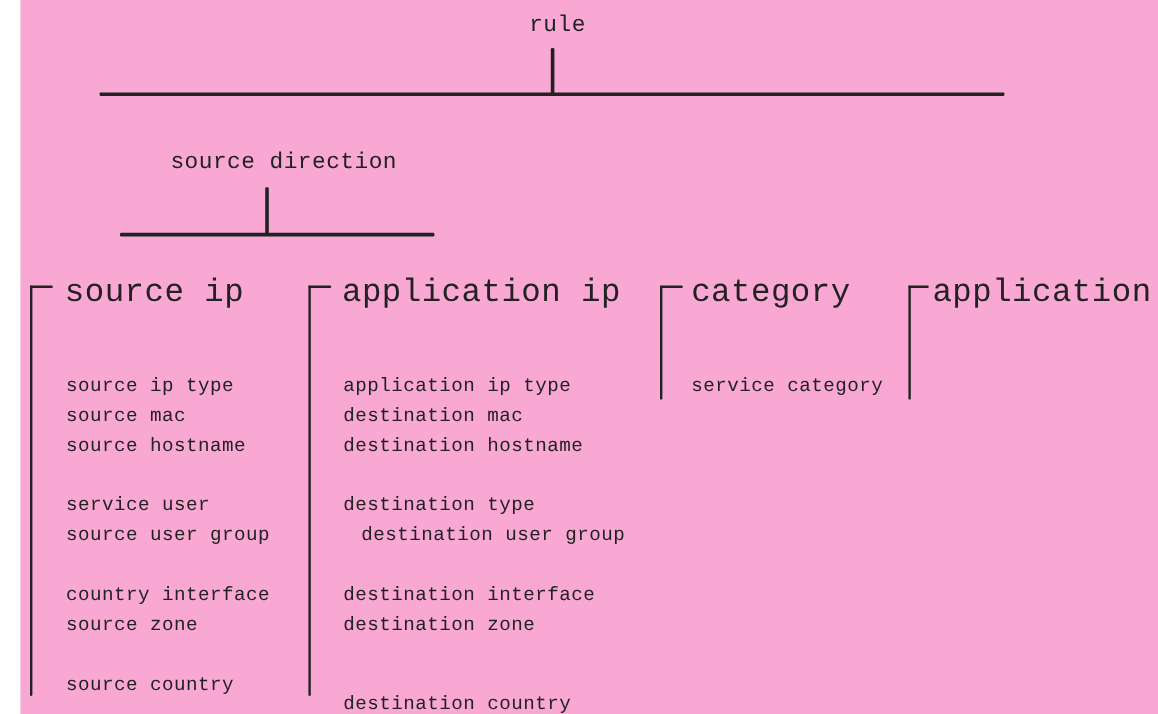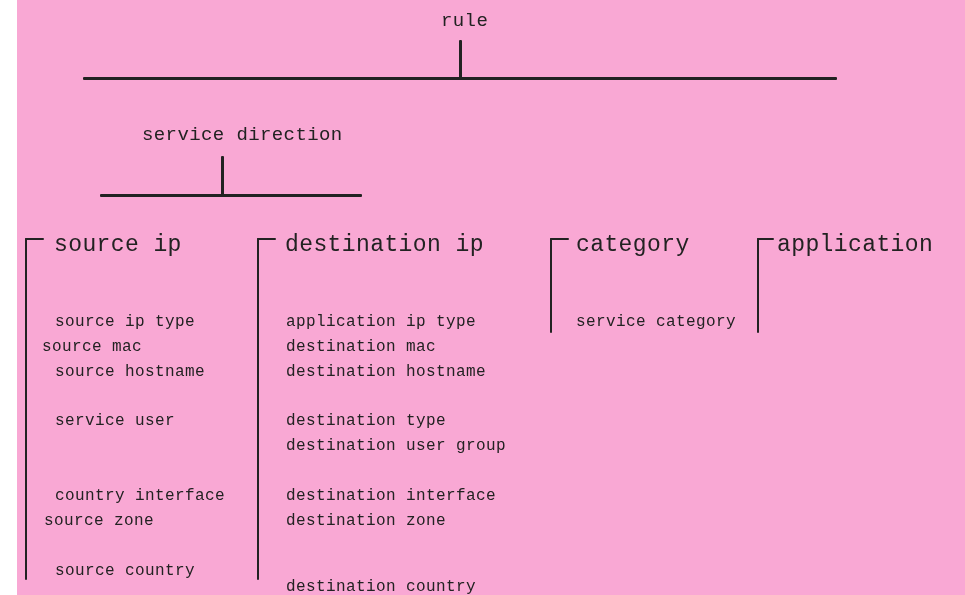--- a/index.html
+++ b/index.html
@@ -25,21 +25,21 @@
   }
   .root-label {
     font-size: 19px;
     line-height: 19px;
   }
   .mid-label {
     font-size: 19px;
     line-height: 19px;
   }
   .col-header {
-    font-size: 23px;
+    font-size: 27px;
     line-height: 23px;
   }
   .item {
     font-size: 16px;
     line-height: 16px;
   }
   .hrule {
     position: absolute;
     background: #222222;
     height: 3px;
@@ -73,53 +73,54 @@
 </style>
 </head>
 <body>
 
 <div id="canvas">
 
   <div class="label root-label" style="left:424px; top:12px;">rule</div>
   <div class="stem" style="left:442px; top:40px; height:39px;"></div>
   <div class="hrule" style="left:66px; top:77px; width:754px;"></div>
 
-  <div class="label mid-label" style="left:125px; top:126px;">service direction</div>
+  <div class="label mid-label" style="left:125px; top:126px;">source direction</div>
   <div class="stem" style="left:204px; top:156px; height:40px;"></div>
   <div class="hrule" style="left:83px; top:194px; width:262px;"></div>
 
   <div class="bracket" style="left:8px; top:238px; width:20px; height:342px;">
     <div class="bracket-v" style="height:342px;"></div>
     <div class="bracket-t" style="width:19px;"></div>
   </div>
   <div class="label col-header" style="left:37px; top:234px;">source ip</div>
 
   <div class="label item" style="left:38px; top:314px;">source ip type</div>
-  <div class="label item" style="left:25px; top:339px;">source mac</div>
+  <div class="label item" style="left:38px; top:339px;">source mac</div>
   <div class="label item" style="left:38px; top:364px;">source hostname</div>
 
   <div class="label item" style="left:38px; top:413px;">service user</div>
+  <div class="label item" style="left:38px; top:438px;">source user group</div>
 
   <div class="label item" style="left:38px; top:488px;">country interface</div>
-  <div class="label item" style="left:27px; top:513px;">source zone</div>
+  <div class="label item" style="left:38px; top:513px;">source zone</div>
 
   <div class="label item" style="left:38px; top:563px;">source country</div>
 
   <div class="bracket" style="left:240px; top:238px; width:20px; height:342px;">
     <div class="bracket-v" style="height:342px;"></div>
     <div class="bracket-t" style="width:19px;"></div>
   </div>
-  <div class="label col-header" style="left:268px; top:234px;">destination ip</div>
+  <div class="label col-header" style="left:268px; top:234px;">application ip</div>
 
   <div class="label item" style="left:269px; top:314px;">application ip type</div>
   <div class="label item" style="left:269px; top:339px;">destination mac</div>
   <div class="label item" style="left:269px; top:364px;">destination hostname</div>
 
   <div class="label item" style="left:269px; top:413px;">destination type</div>
-  <div class="label item" style="left:269px; top:438px;">destination user group</div>
+  <div class="label item" style="left:284px; top:438px;">destination user group</div>
 
   <div class="label item" style="left:269px; top:488px;">destination interface</div>
   <div class="label item" style="left:269px; top:513px;">destination zone</div>
 
   <div class="label item" style="left:269px; top:579px;">destination country</div>
 
   <div class="bracket" style="left:533px; top:238px; width:20px; height:95px;">
     <div class="bracket-v" style="height:95px;"></div>
     <div class="bracket-t" style="width:19px;"></div>
   </div>

